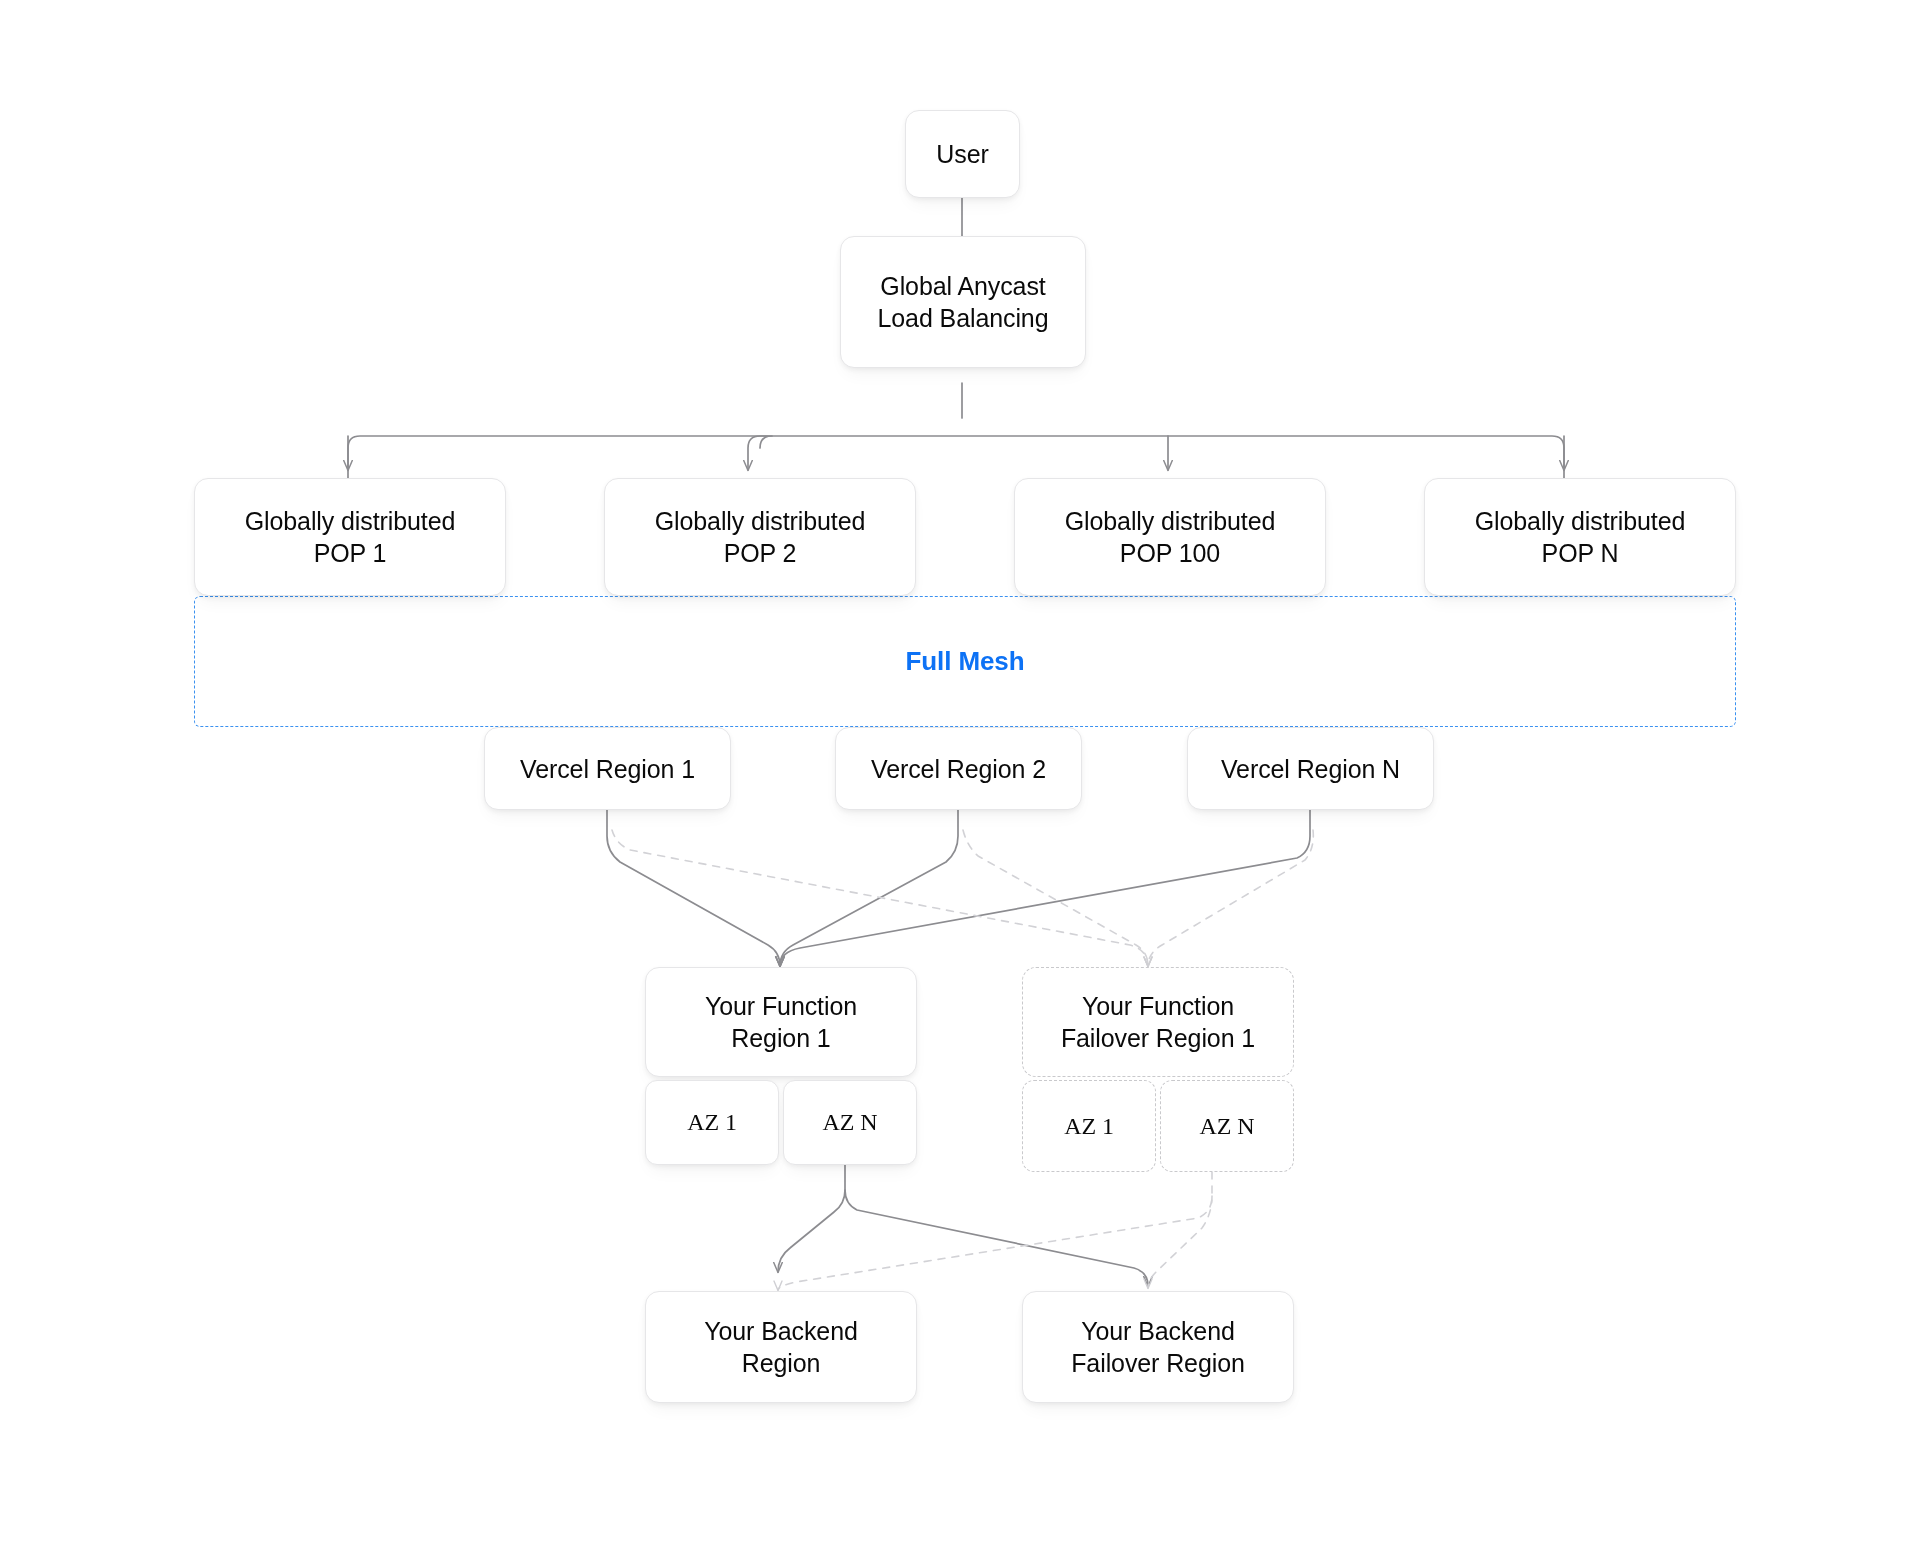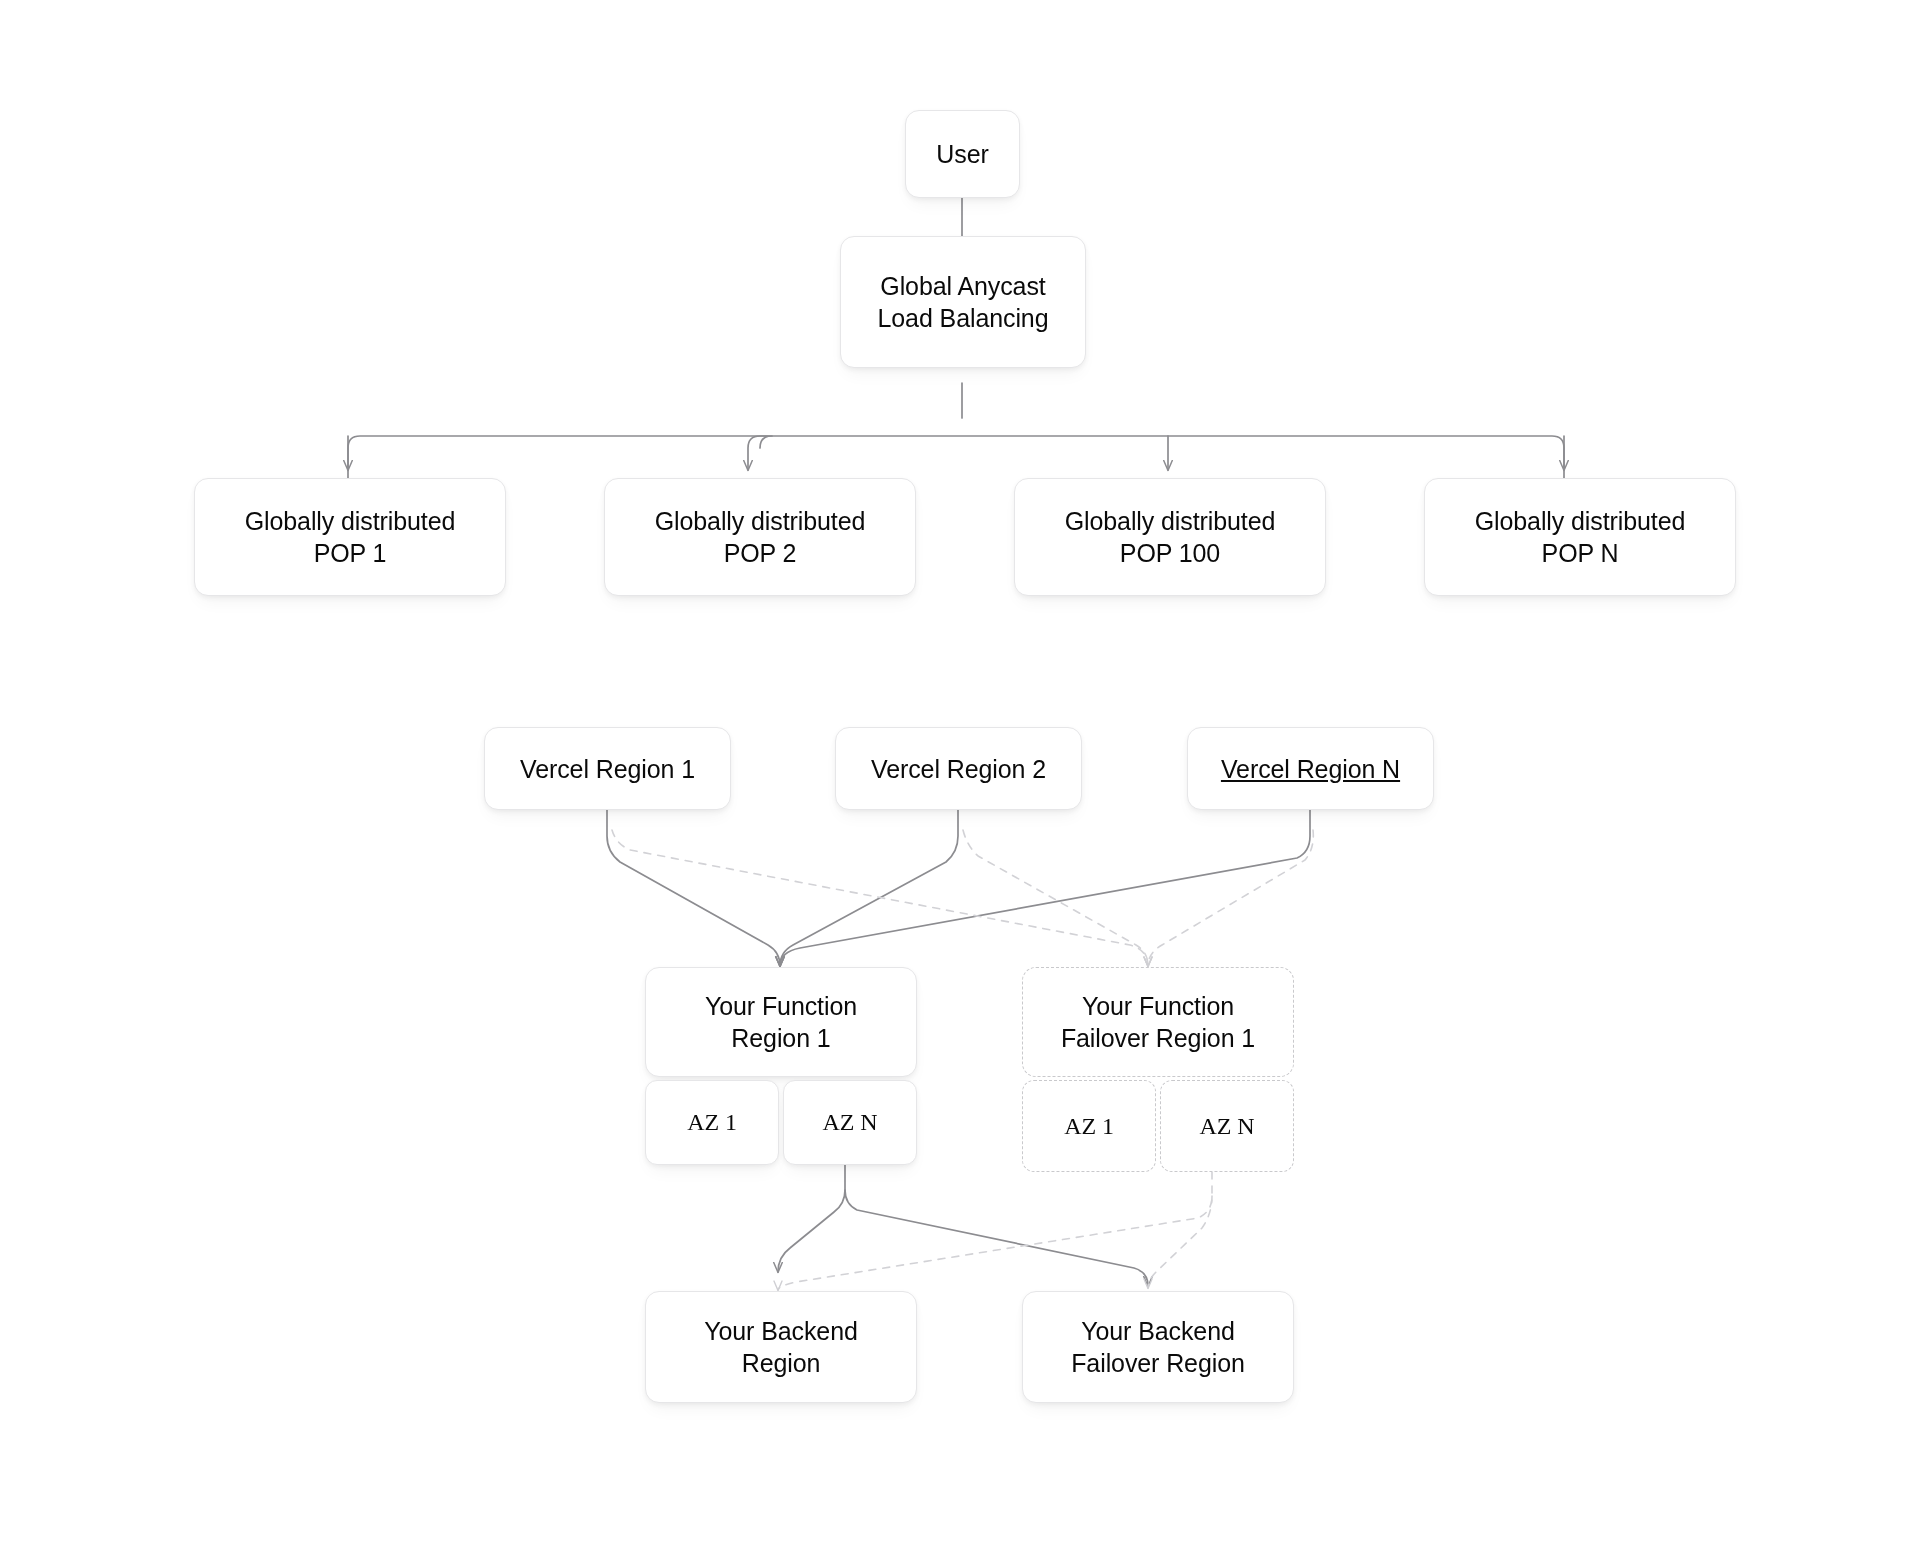--- a/index.html
+++ b/index.html
@@ -147,28 +147,31 @@
   </div>
   <div class="node" style="left:1014px; top:478px; width:312px; height:118px;">
     <span class="label">Globally distributed
 POP 100</span>
   </div>
   <div class="node" style="left:1424px; top:478px; width:312px; height:118px;">
     <span class="label">Globally distributed
 POP N</span>
   </div>
 
+  <div class="mesh-band" style="left:194px; top:596px; width:1542px; height:131px;">
+    <span class="mesh-label">Full Mesh</span>
+  </div>
 
   <div class="node" style="left:484px; top:727px; width:247px; height:83px;">
     <span class="label">Vercel Region 1</span>
   </div>
   <div class="node" style="left:835px; top:727px; width:247px; height:83px;">
     <span class="label">Vercel Region 2</span>
   </div>
-  <div class="node" style="left:1187px; top:727px; width:247px; height:83px;text-decoration:underline;">
+  <div class="node" style="left:1187px; top:727px; width:247px; height:83px;">
     <span class="label">Vercel Region N</span>
   </div>
 
   <div class="node" style="left:645px; top:967px; width:272px; height:110px;">
     <span class="label">Your Function
 Region 1</span>
   </div>
   <div class="node az" style="left:645px; top:1080px; width:134px; height:85px;">
     <span class="label">AZ 1</span>
   </div>

